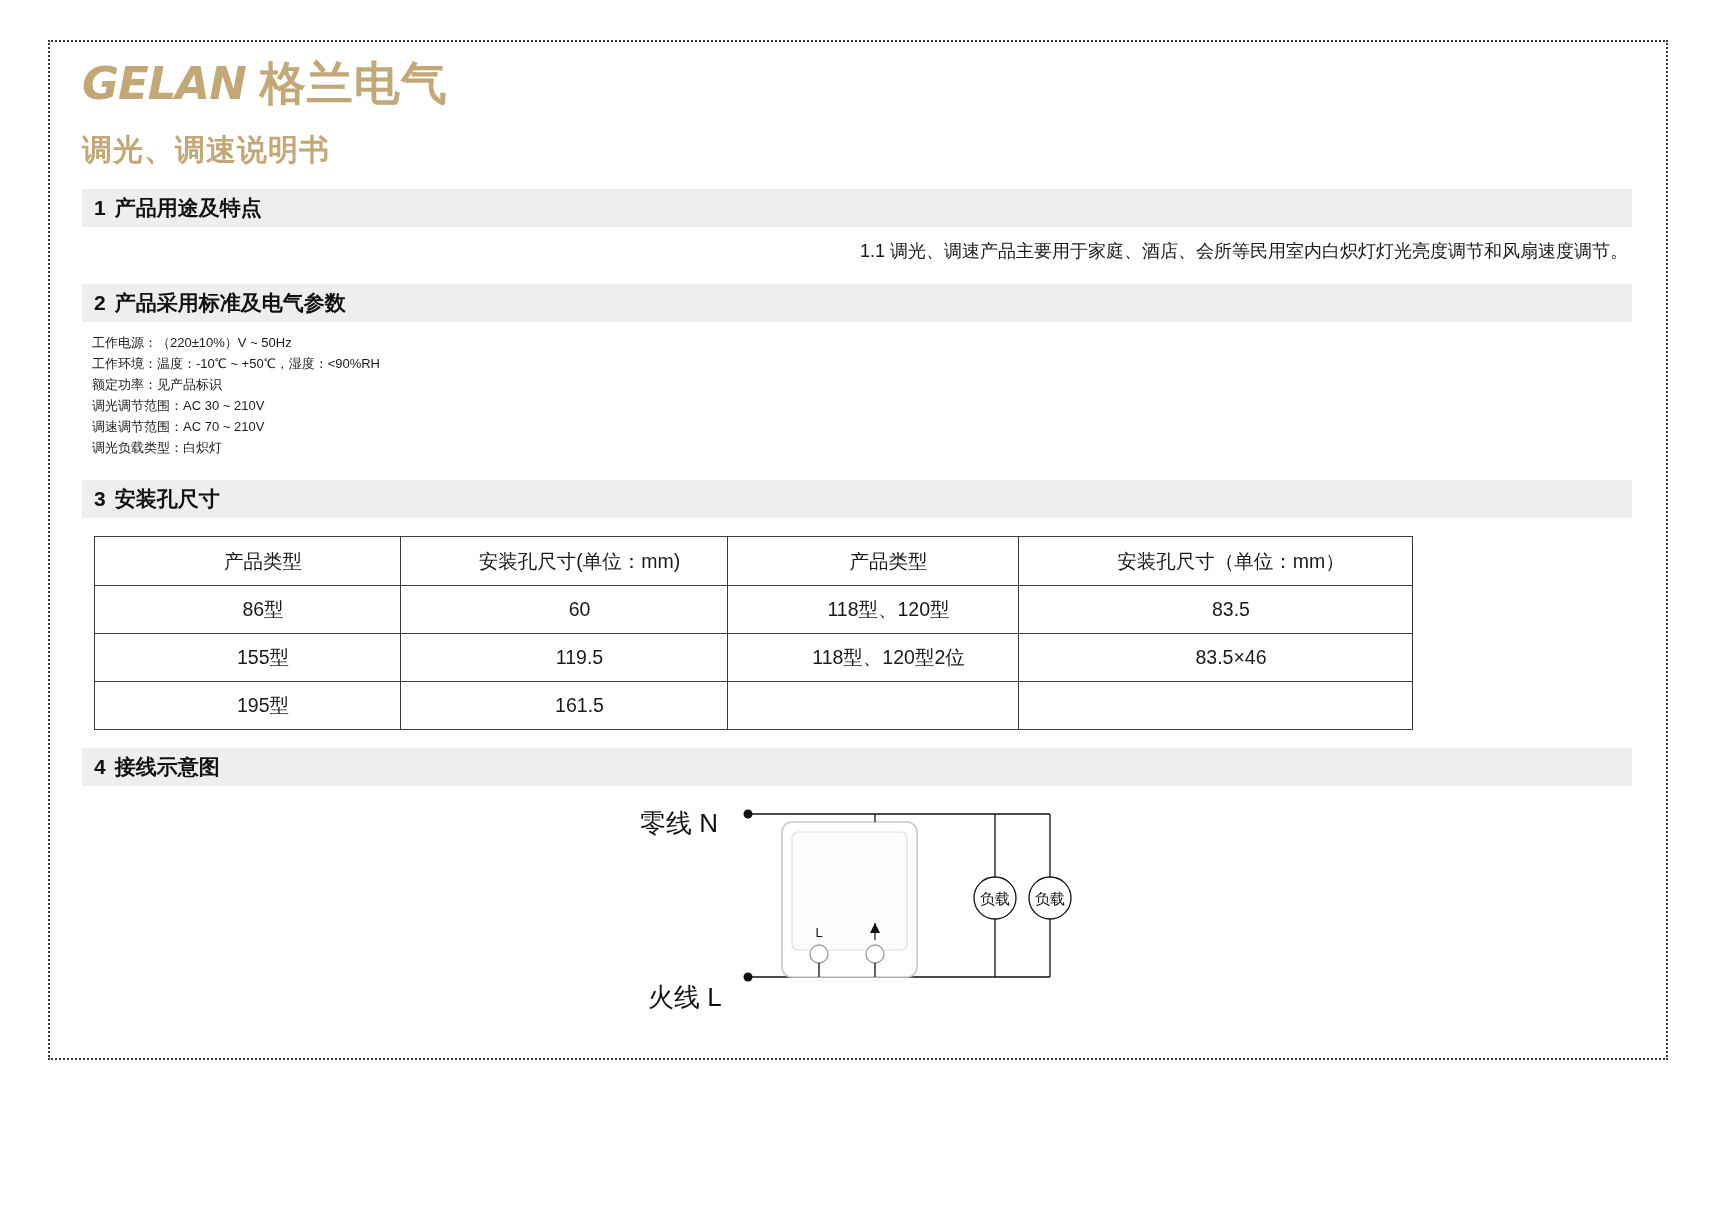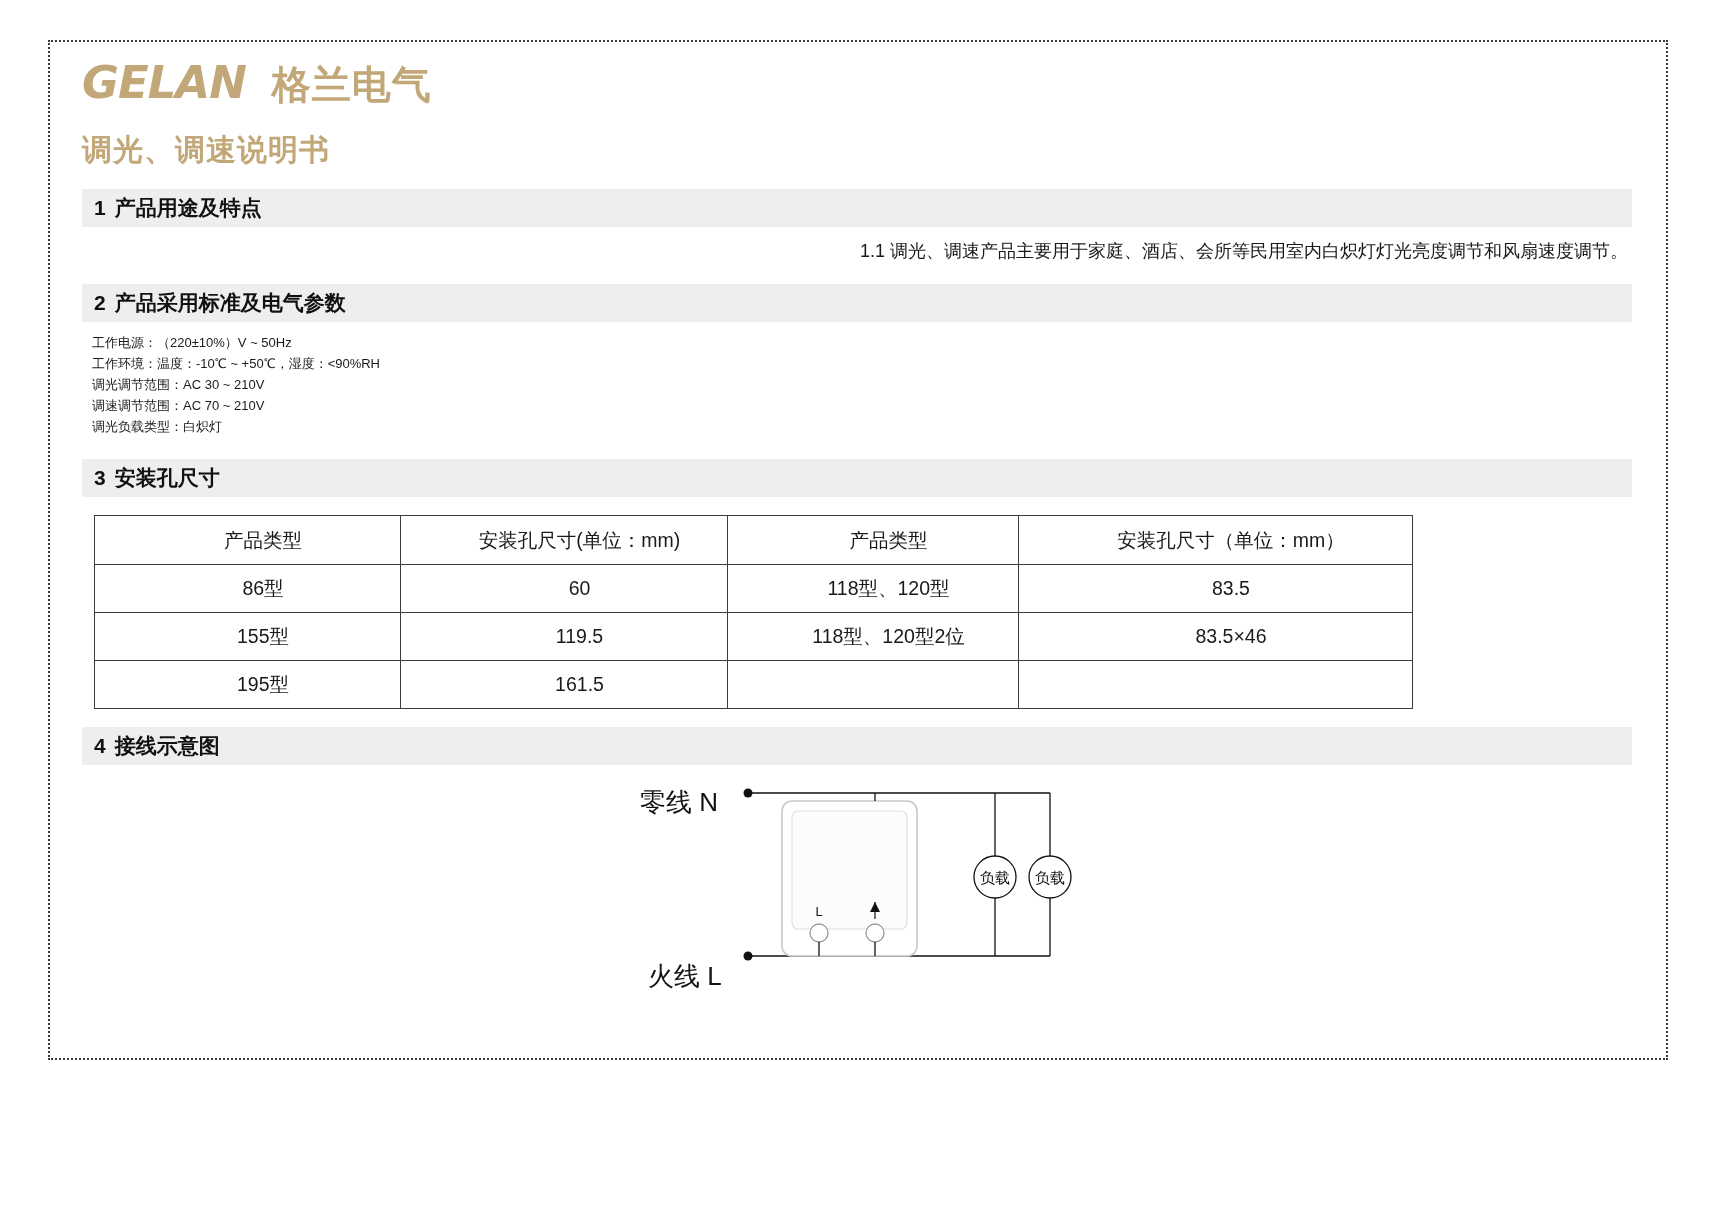--- a/index.html
+++ b/index.html
@@ -28,35 +28,35 @@
     left: 32px;
     top: 18px;
     right: 34px;
     bottom: 10px;
   }
 
   
   .brand {
     display: flex;
     align-items: baseline;
-    gap: 26px;
+    gap: 14px;
     height: 58px;
   }
   .brand-latin {
     font-family: "DejaVu Sans", sans-serif;
     font-size: 45px;
     font-weight: bold;
     font-style: italic;
     letter-spacing: -1px;
     color: #c2a878;
     line-height: 1;
   }
   .brand-cn {
     font-family: "DejaVu Sans", sans-serif;
-    font-size: 39px;
+    font-size: 46px;
     font-weight: bold;
     color: #c2a878;
     line-height: 1;
     letter-spacing: 1px;
   }
   .doc-title {
     font-size: 30px;
     font-weight: bold;
     color: #c2a878;
     margin-top: 12px;
@@ -155,20 +155,21 @@
       <div class="line">1.1 调光、调速产品主要用于家庭、酒店、会所等民用室内白炽灯灯光亮度调节和风扇速度调节。</div>
     </div>
 
     <div class="section-bar">
       <span class="num">2</span>
       <span>产品采用标准及电气参数</span>
     </div>
     <div class="spec-list">
       <div class="line">工作电源：（220±10%）V ~ 50Hz</div>
       <div class="line">工作环境：温度：-10℃ ~ +50℃，湿度：&lt;90%RH</div>
+      <div class="line">额定功率：见产品标识</div>
       <div class="line">调光调节范围：AC 30 ~ 210V</div>
       <div class="line">调速调节范围：AC 70 ~ 210V</div>
       <div class="line">调光负载类型：白炽灯</div>
     </div>
 
     <div class="section-bar">
       <span class="num">3</span>
       <span>安装孔尺寸</span>
     </div>
     <table class="sizes">

